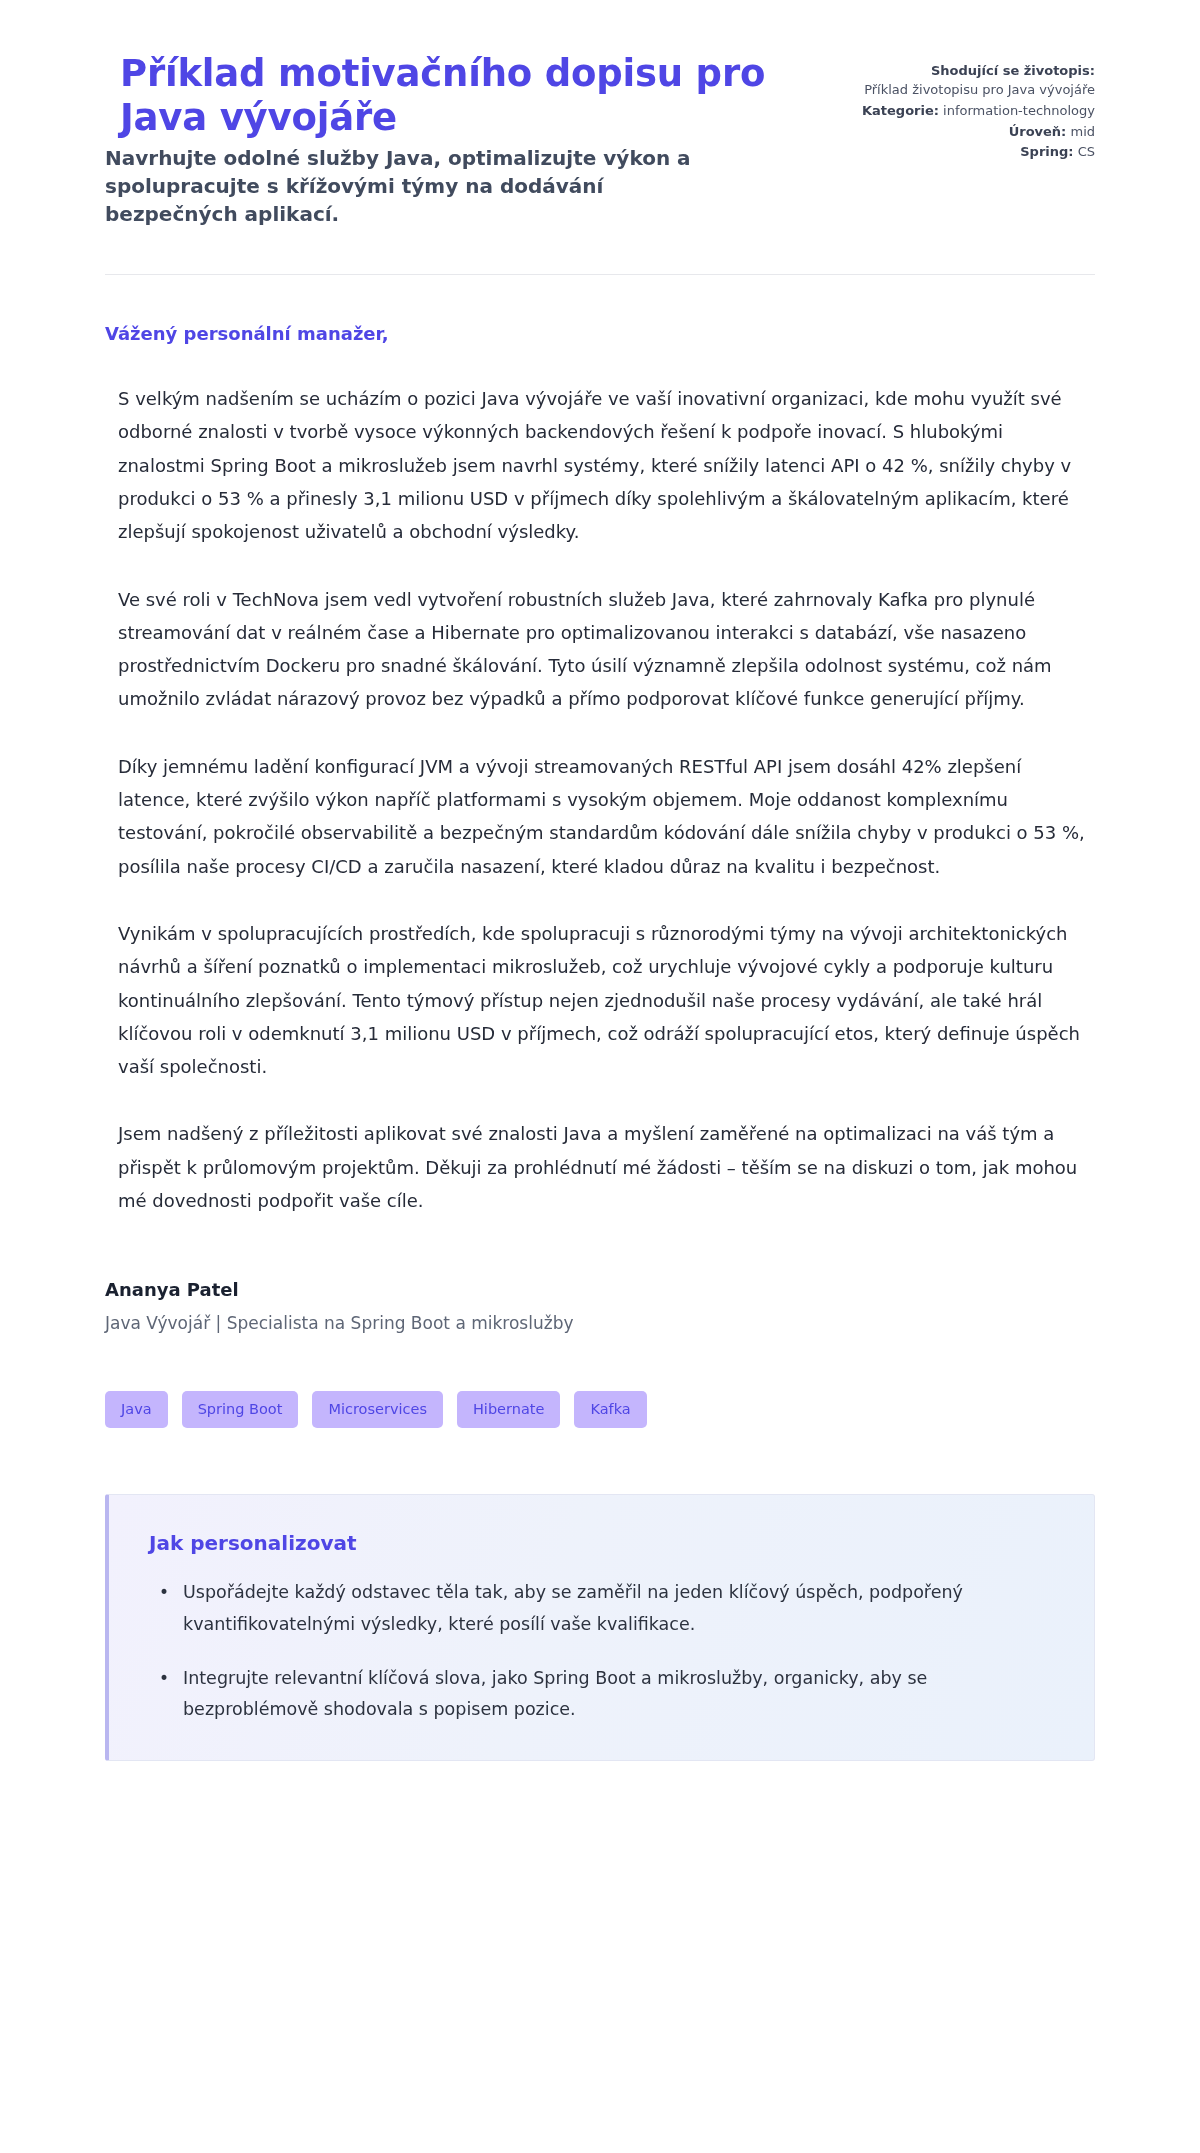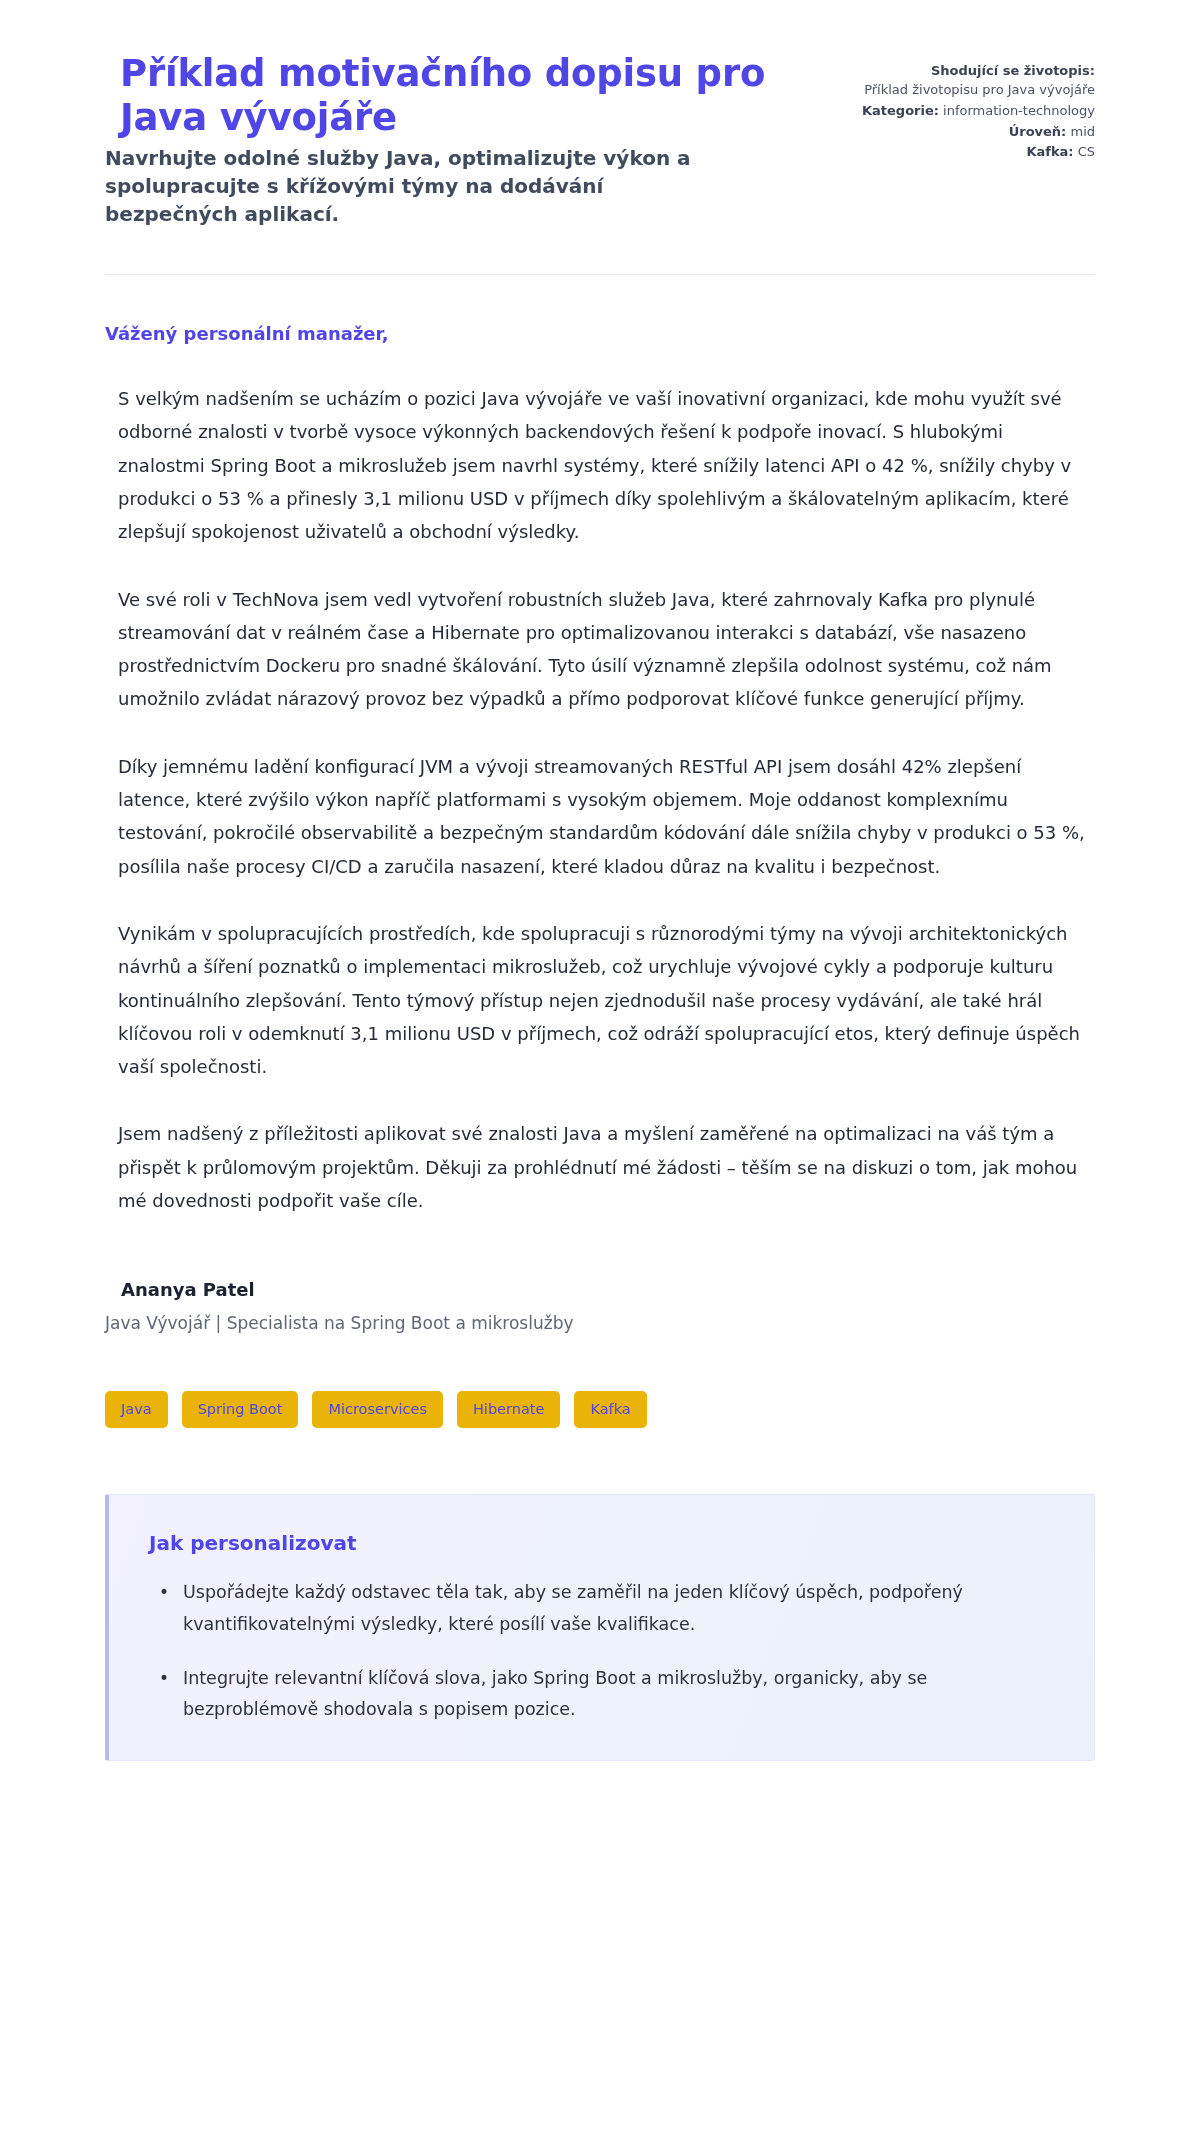--- a/index.html
+++ b/index.html
@@ -79,37 +79,37 @@
     margin: 0 0 34px 13px;
     max-width: 990px;
   }
 
   
   .signature { margin-top: 62px; }
   .sig-name {
     font-size: 18px;
     font-weight: 700;
     color: #1a2130;
-    margin: 0 0 13px 16px;
+    margin: 0 0 13px 0;
   }
   .sig-role {
     font-size: 17px;
     color: #5e6676;
     margin: 0;
   }
 
   
   .tags {
     display: flex;
     flex-wrap: wrap;
     gap: 14px;
     margin-top: 58px;
   }
   .tag {
-    background: #eab308;
+    background: #c4b5fd;
     color: #4f46e5;
     font-size: 14.5px;
     line-height: 1;
     padding: 11px 16px;
     border-radius: 5px;
     white-space: nowrap;
   }
 
   
   .callout {
@@ -170,21 +170,21 @@
       </div>
       <div class="meta-row">
         <span class="meta-label">Kategorie:</span>
         <span class="meta-value">information-technology</span>
       </div>
       <div class="meta-row">
         <span class="meta-label">Úroveň:</span>
         <span class="meta-value">mid</span>
       </div>
       <div class="meta-row">
-        <span class="meta-label">Kafka:</span>
+        <span class="meta-label">Spring:</span>
         <span class="meta-value">CS</span>
       </div>
     </div>
   </div>
 
   <hr class="divider">
 
   <div class="letter">
     <p class="greeting">Vážený personální manažer,</p>
 

